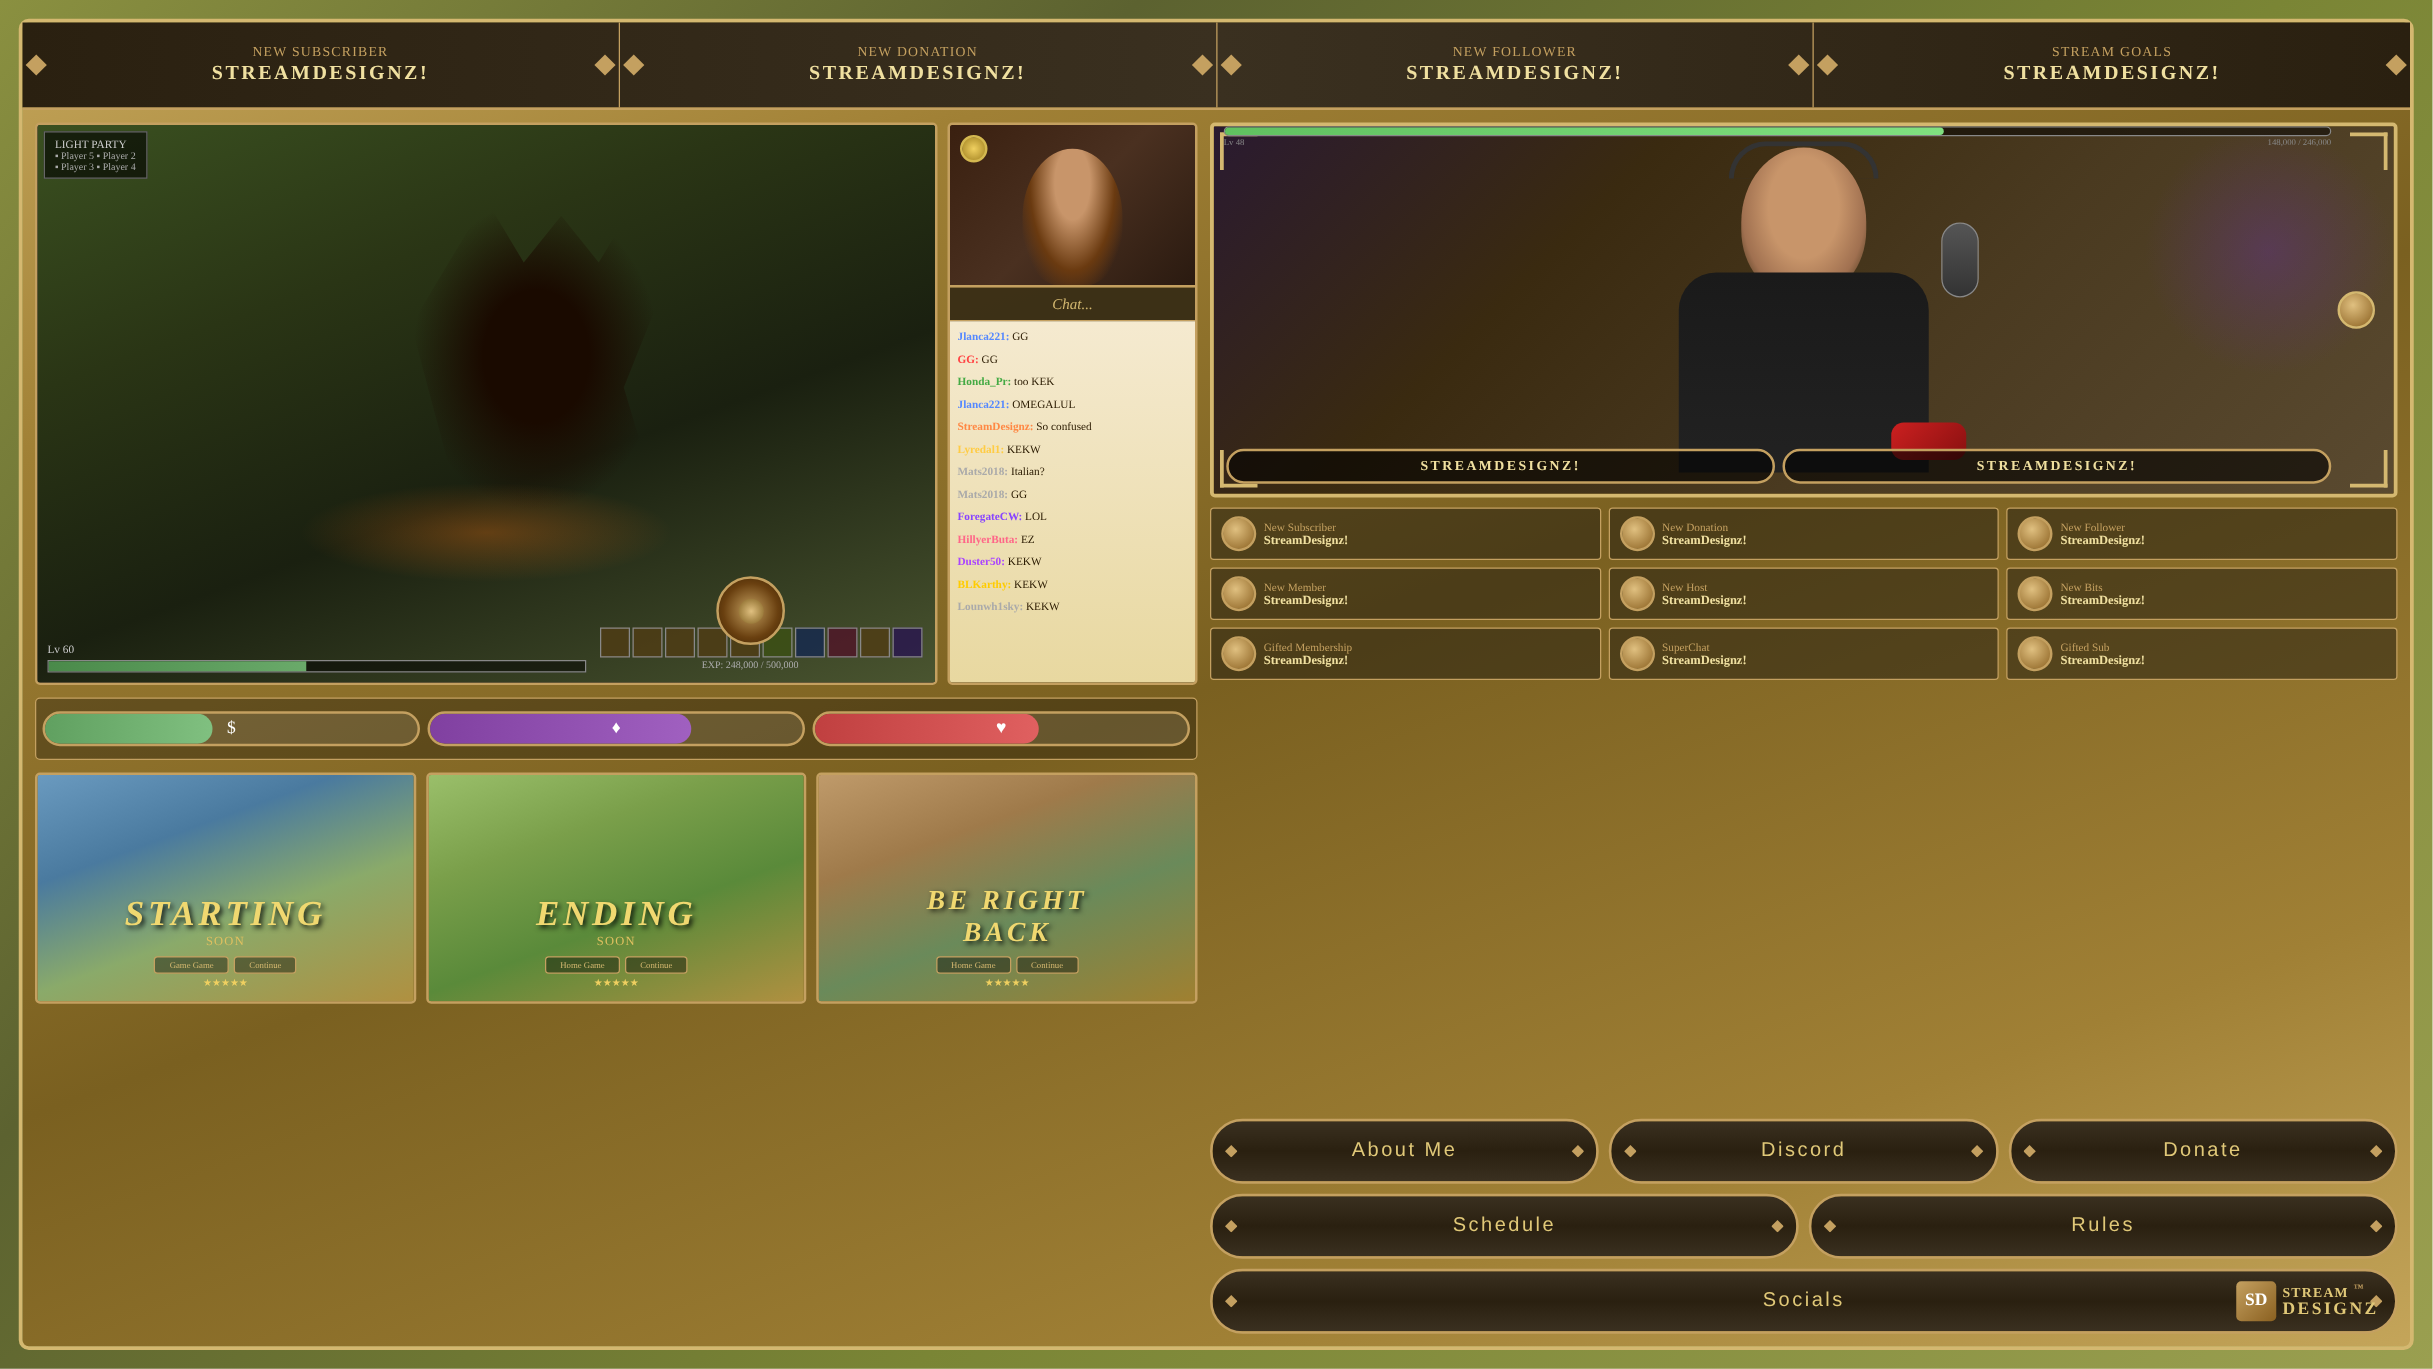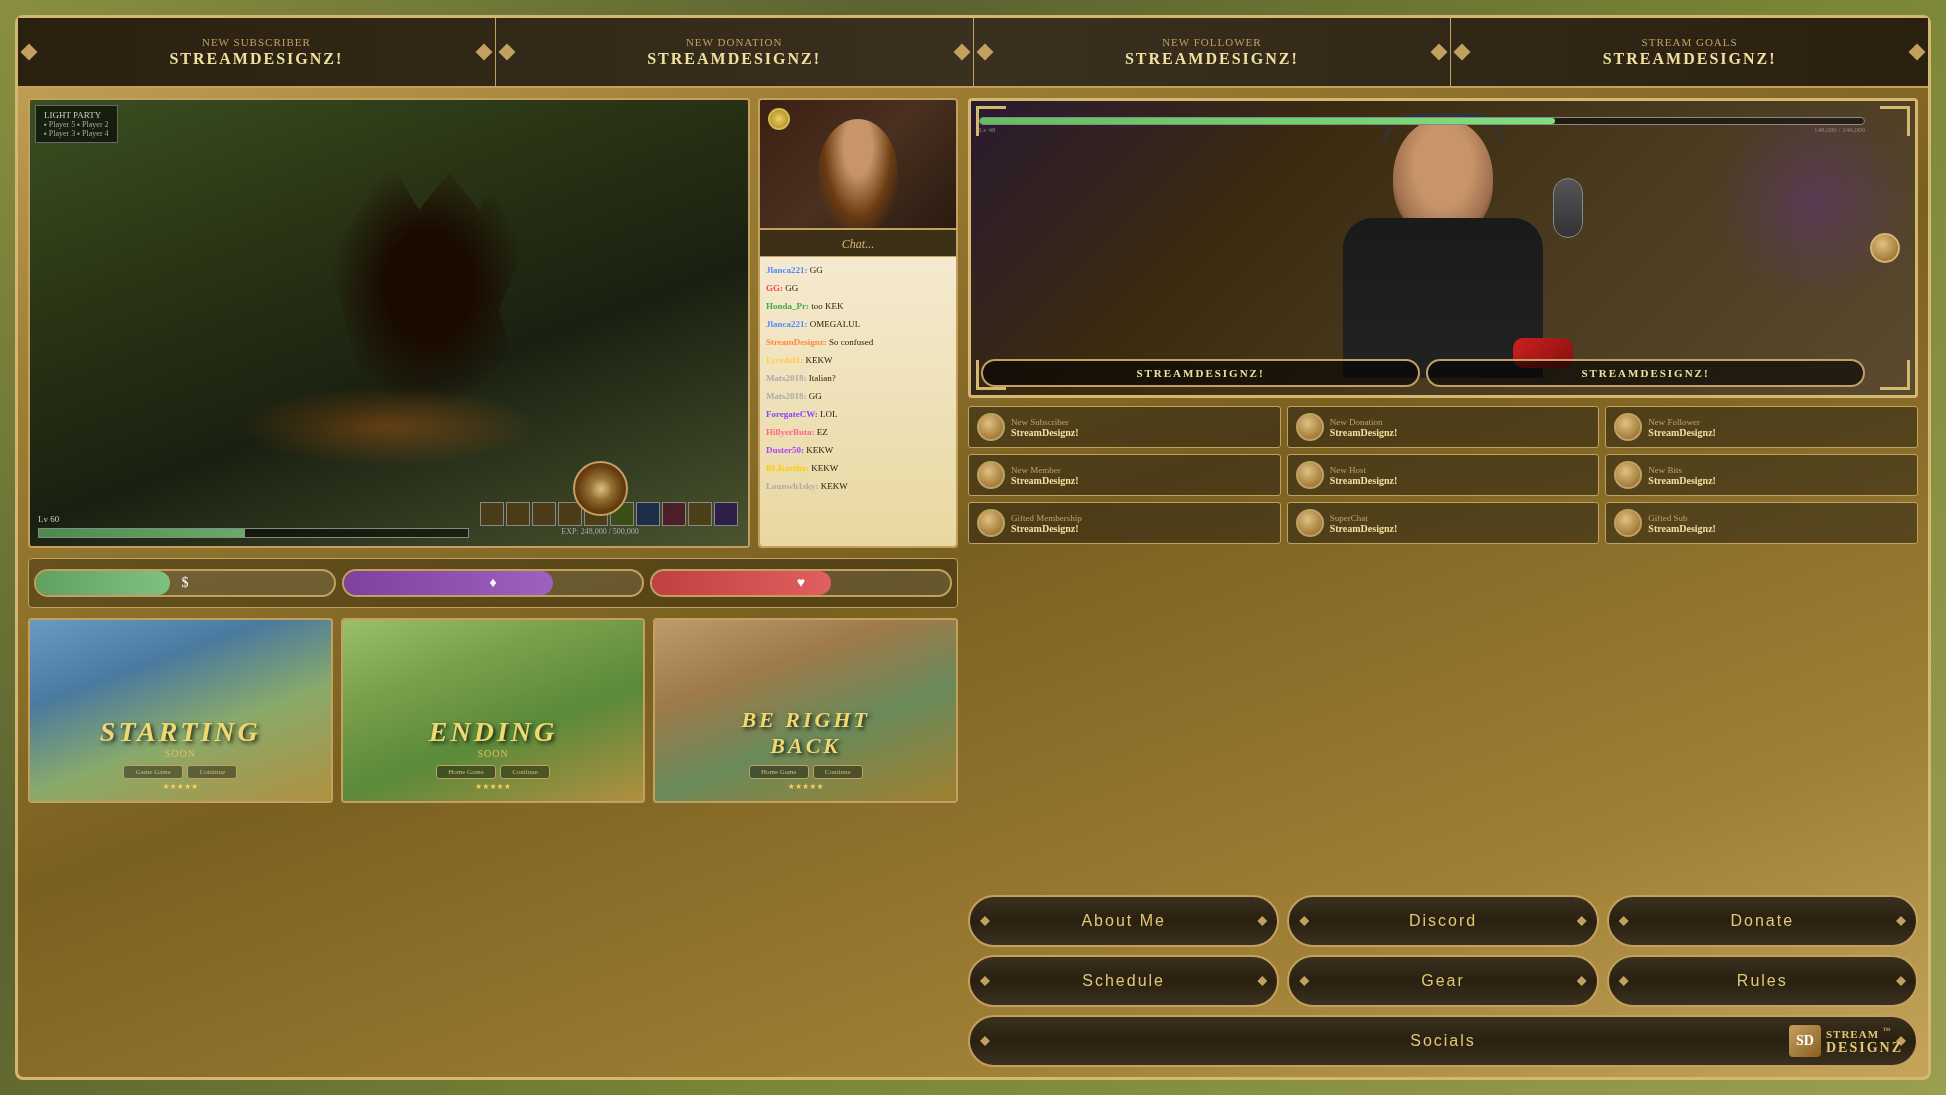--- a/index.html
+++ b/index.html
@@ -707,21 +707,21 @@
 
             <div style="position:absolute;bottom:10px;right:30px;width:60px;height:30px;background:linear-gradient(135deg,#cc2020,#881010);border-radius:10px;"></div>
           </div>
         </div>
         <div class="cam-corner-decor cam-corner-tl"></div>
         <div class="cam-corner-decor cam-corner-tr"></div>
         <div class="cam-corner-decor cam-corner-bl"></div>
         <div class="cam-corner-decor cam-corner-br"></div>
         <div class="cam-knob"></div>
 
-        <div style="position:absolute;top:16px;left:8px;right:50px;">
+        <div style="position:absolute;top:0;left:8px;right:50px;">
           <div style="height:8px;background:rgba(0,0,0,0.5);border:1px solid #888;border-radius:4px;">
             <div style="width:65%;height:100%;background:linear-gradient(90deg,#60c060,#80e080);border-radius:4px;"></div>
           </div>
           <div style="display:flex;justify-content:space-between;font-size:7px;color:#888;margin-top:1px;">
             <span>Lv 48</span>
             <span>148,000 / 246,000</span>
           </div>
         </div>
         <div class="cam-name-bars">
           <div class="cam-name-bar">
@@ -813,23 +813,20 @@
           <button class="cmd-btn">
             <span class="cmd-btn-text">Discord</span>
           </button>
           <button class="cmd-btn">
             <span class="cmd-btn-text">Donate</span>
           </button>
         </div>
         <div class="cmd-row">
           <button class="cmd-btn">
             <span class="cmd-btn-text">Schedule</span>
-          </button>
-          <button class="cmd-btn">
-            <span class="cmd-btn-text">Gear</span>
           </button>
           <button class="cmd-btn">
             <span class="cmd-btn-text">Rules</span>
           </button>
         </div>
         <div class="cmd-row">
           <button class="cmd-btn cmd-btn-socials">
             <span class="cmd-btn-text">Socials</span>
           </button>
         </div>

